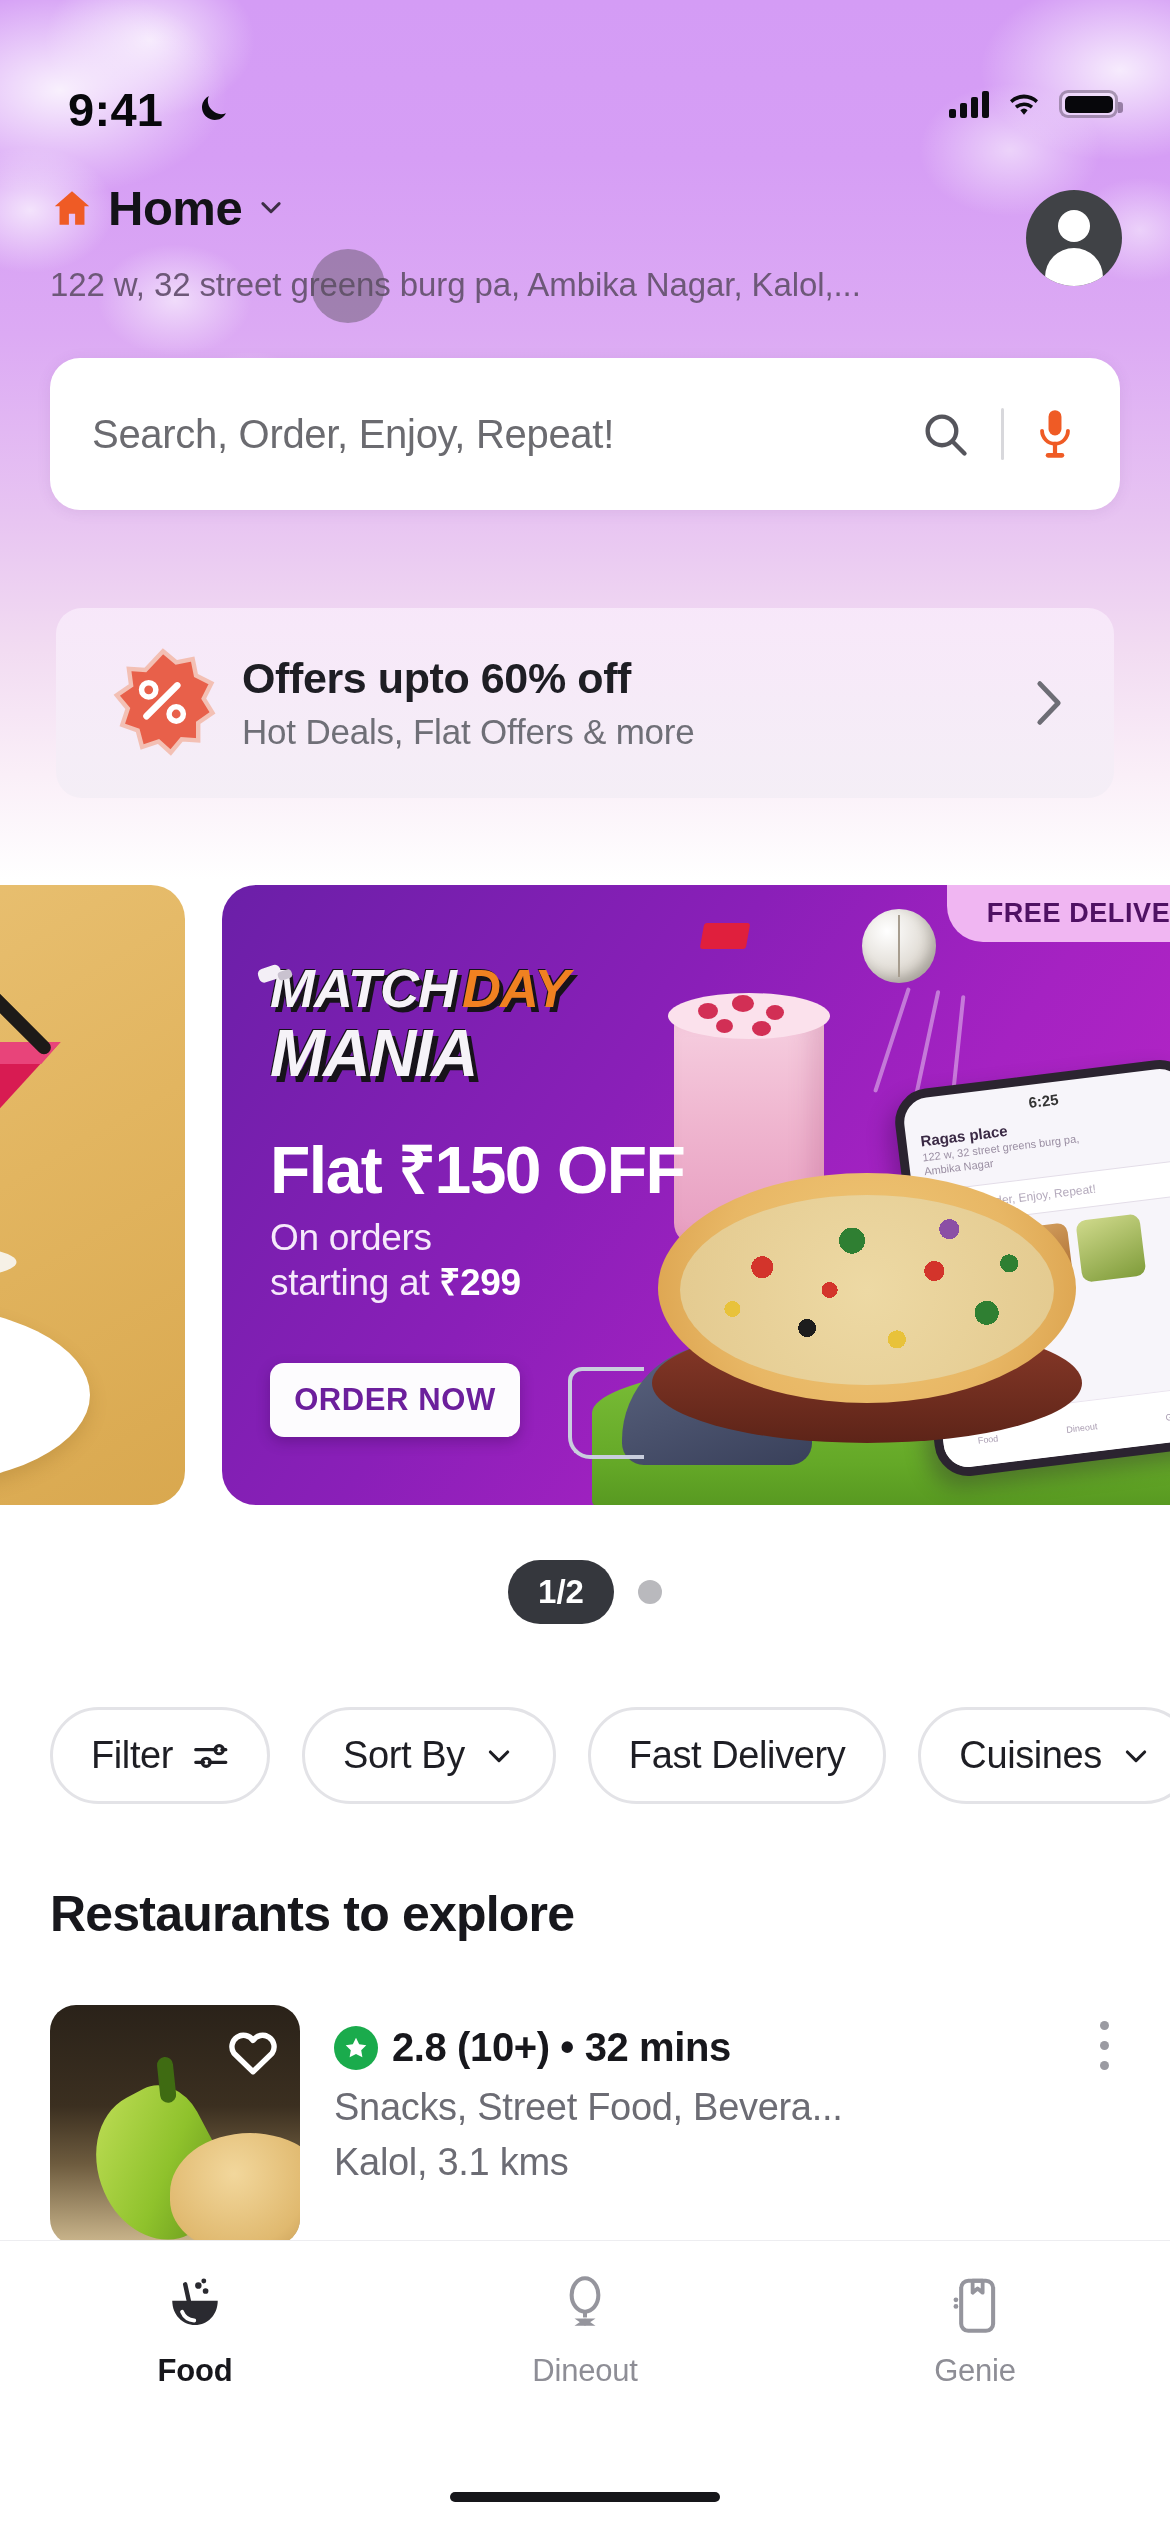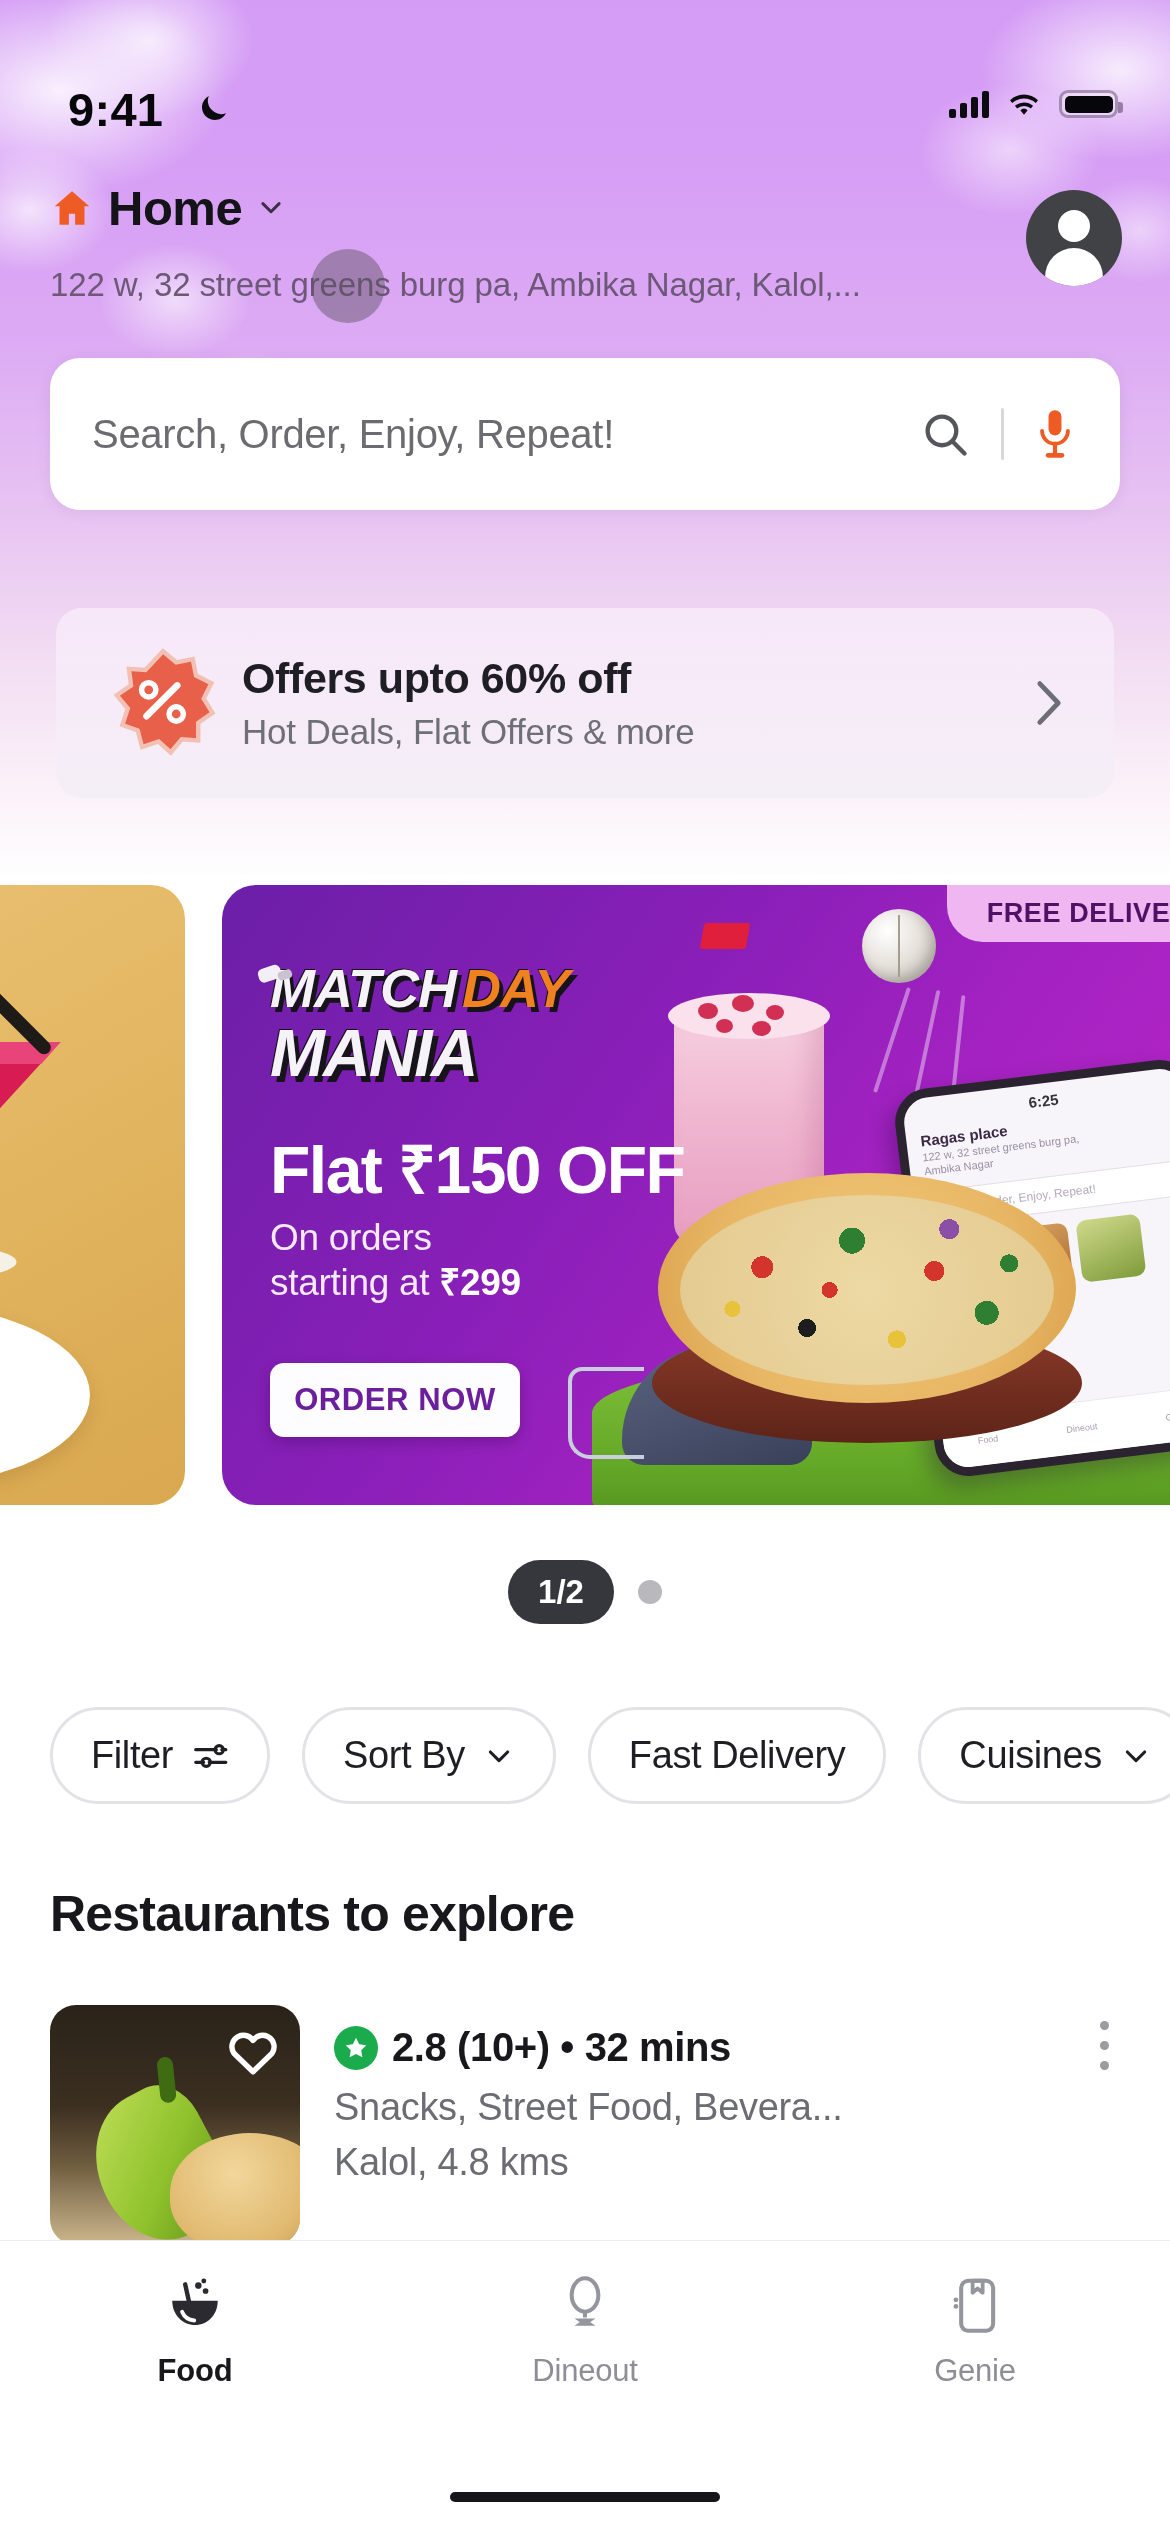--- a/index.html
+++ b/index.html
@@ -500,21 +500,21 @@
     <div class="rest-info">
       <div class="rest-meta">
         <span class="star-badge">
           <svg width="26" height="26" viewBox="0 0 24 24">
             <path d="M12 2.6 14.9 8.6 21.5 9.5 16.8 14.1 17.9 20.6 12 17.5 6.1 20.6 7.2 14.1 2.5 9.5 9.1 8.6z" fill="#fff"></path>
           </svg>
         </span>
         <span class="rest-rating">2.8 (10+) • 32 mins</span>
       </div>
       <div class="rest-cuisine">Snacks, Street Food, Bevera...</div>
-      <div class="rest-cuisine2">Kalol, 4.8 kms</div>
+      <div class="rest-cuisine2">Kalol, 3.1 kms</div>
     </div>
     <div class="kebab">
         <i></i>
         <i></i>
         <i></i>
       </div>
   </div>
 
   <div class="fadeout"></div>
 

